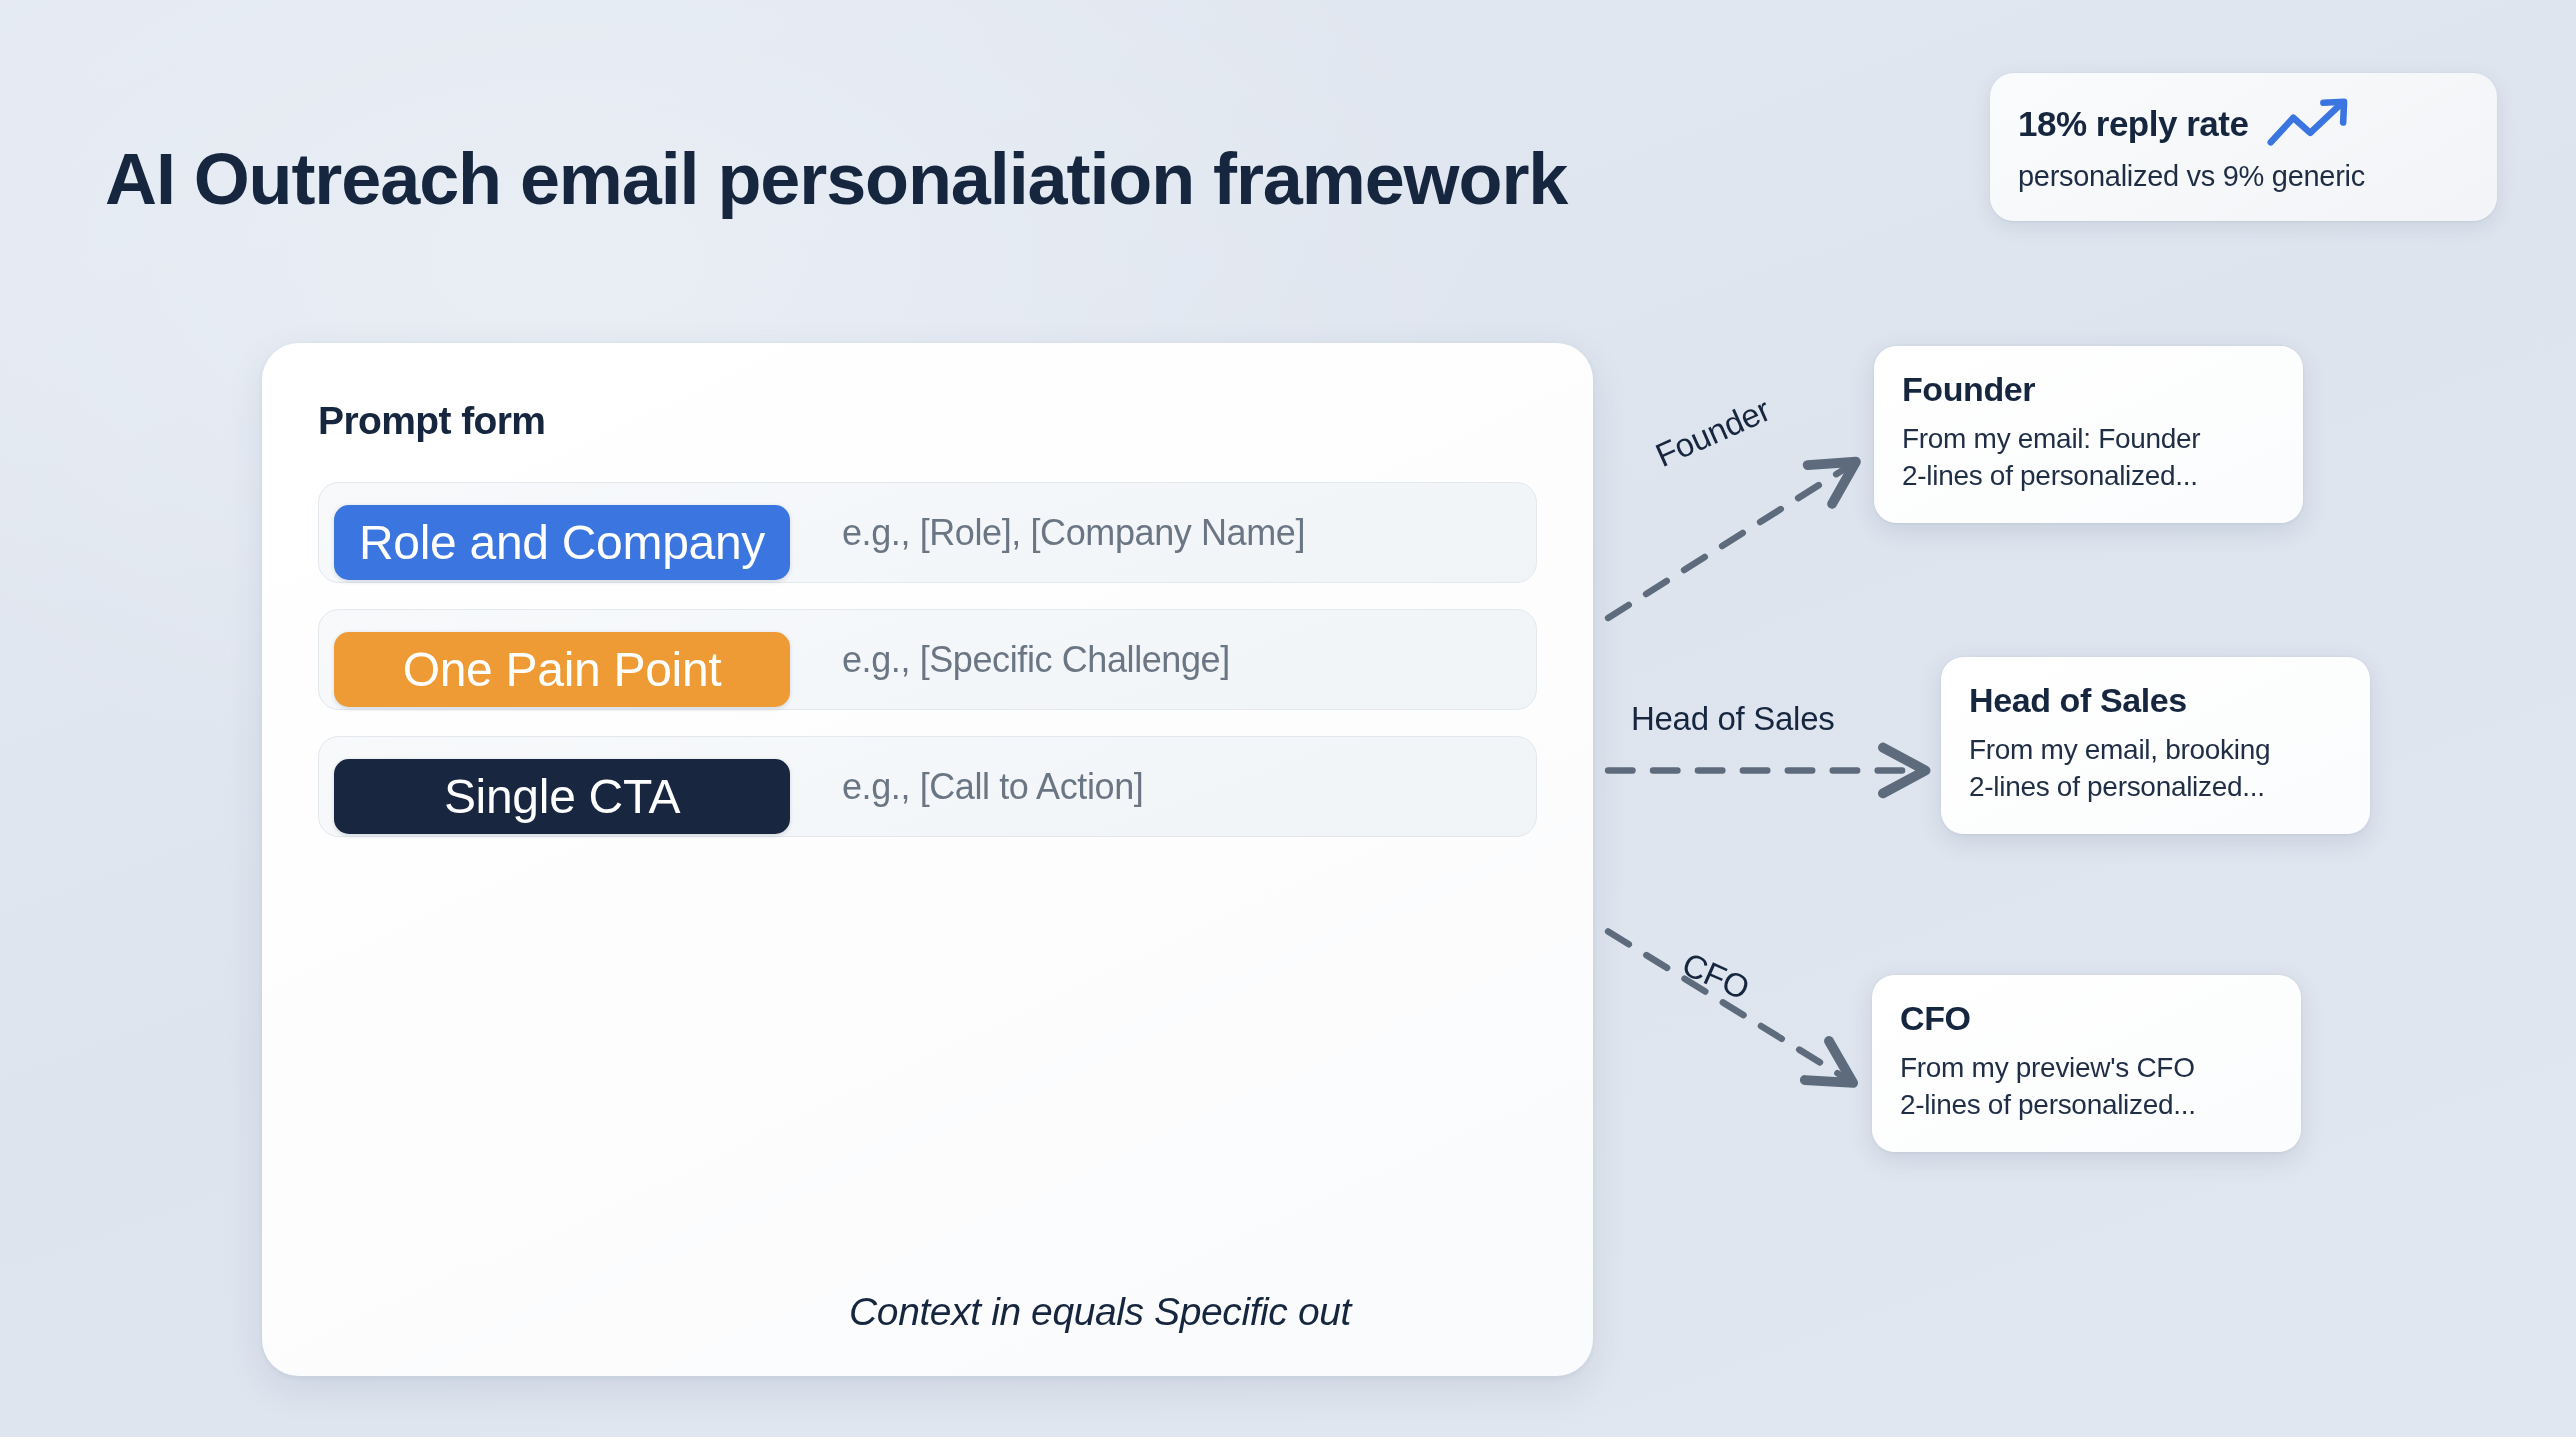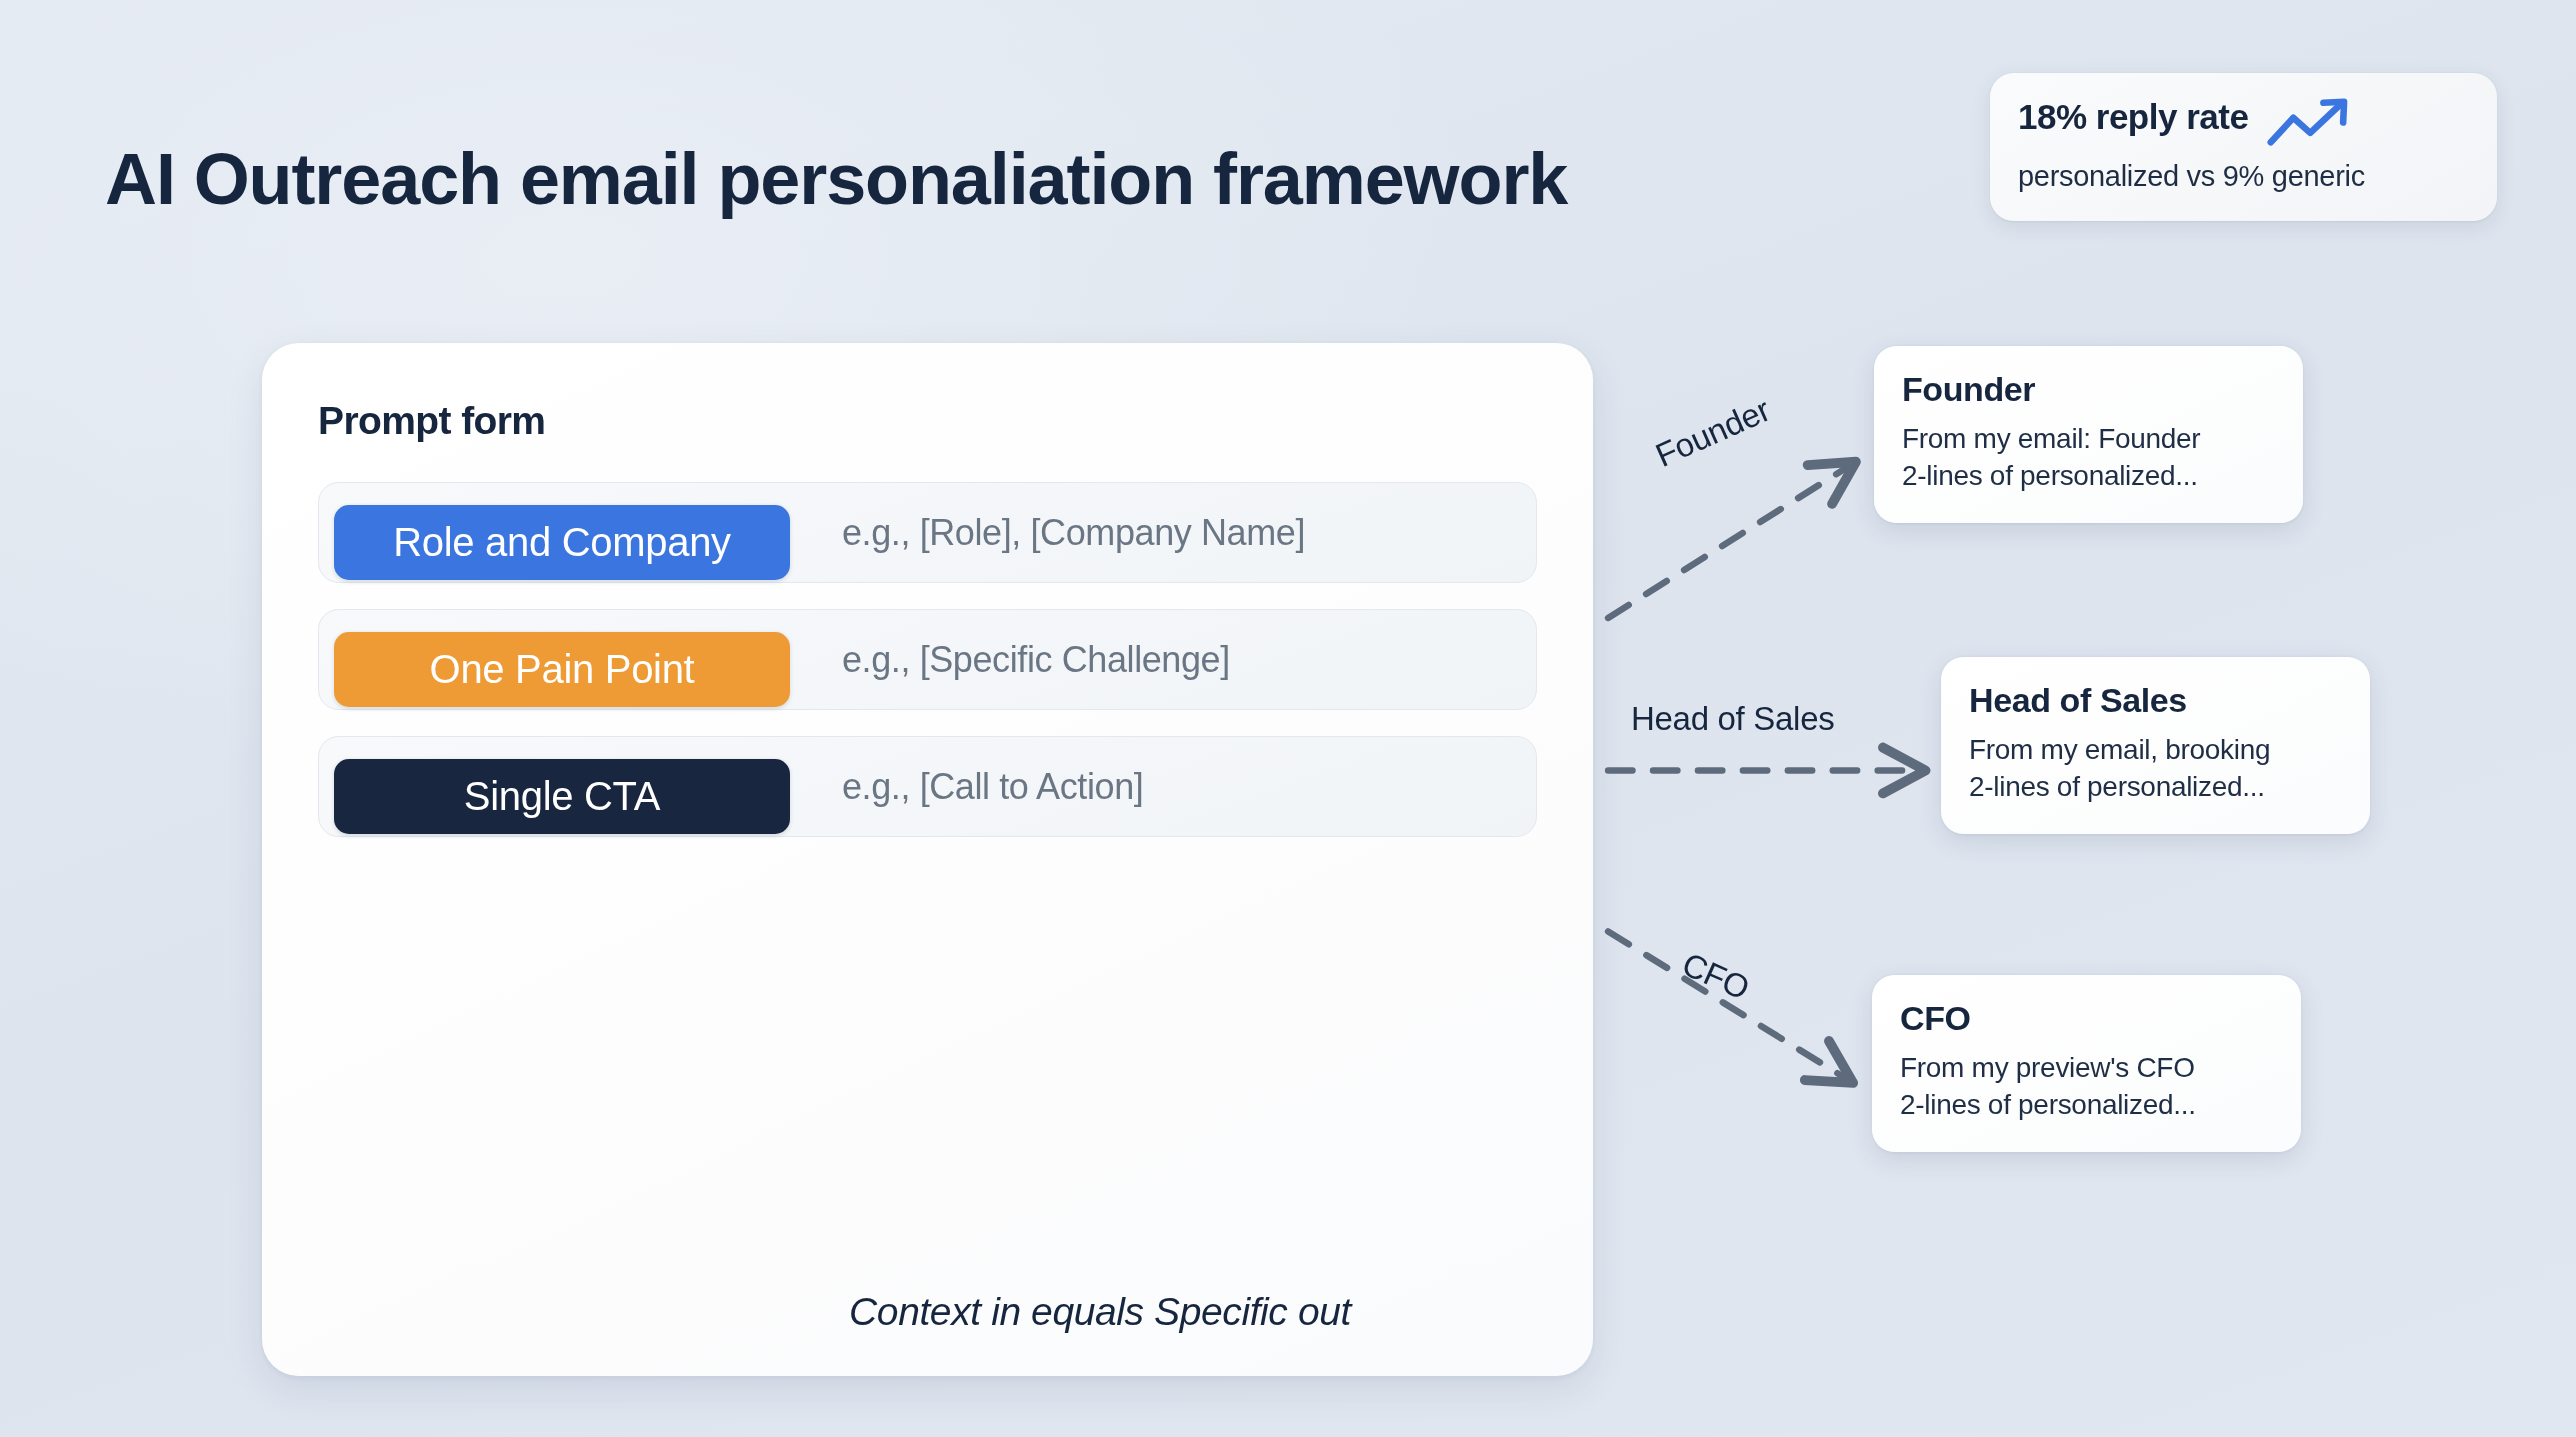--- a/index.html
+++ b/index.html
@@ -45,21 +45,21 @@
     top: 73px;
     width: 507px;
     padding: 24px 28px 28px 28px;
     box-sizing: border-box;
     background: linear-gradient(150deg, #fafbfc 0%, #f2f4f7 100%);
     border-radius: 24px;
     box-shadow: 0 5.6px 19px rgba(40,60,90,0.10), 0 0.9px 1.9px rgba(40,60,90,0.07);
   }
   #stat-badge .badge-top {
     display: flex;
-    align-items: flex-start;
+    align-items: center;
     gap: 17px;
   }
   #stat-badge .badge-headline {
     font-size: 35px;
     font-weight: bold;
     color: #17263f;
     letter-spacing: -0.5px;
     white-space: nowrap;
   }
   #stat-badge .trend-icon {
@@ -111,21 +111,21 @@
 
   .field-pill {
     flex: 0 0 auto;
     width: 456px;
     height: 75px;
     border-radius: 15px;
     display: flex;
     align-items: center;
     justify-content: center;
     color: #ffffff;
-    font-size: 40px;
+    font-size: 48px;
     letter-spacing: -0.3px;
     box-shadow: 0 1.9px 4.7px rgba(20,40,70,0.14);
     box-sizing: border-box;
     margin-top: 19px;
   }
   .field-placeholder {
     margin-left: 52px;
     font-size: 36px;
     color: #6b7684;
     letter-spacing: -0.4px;

